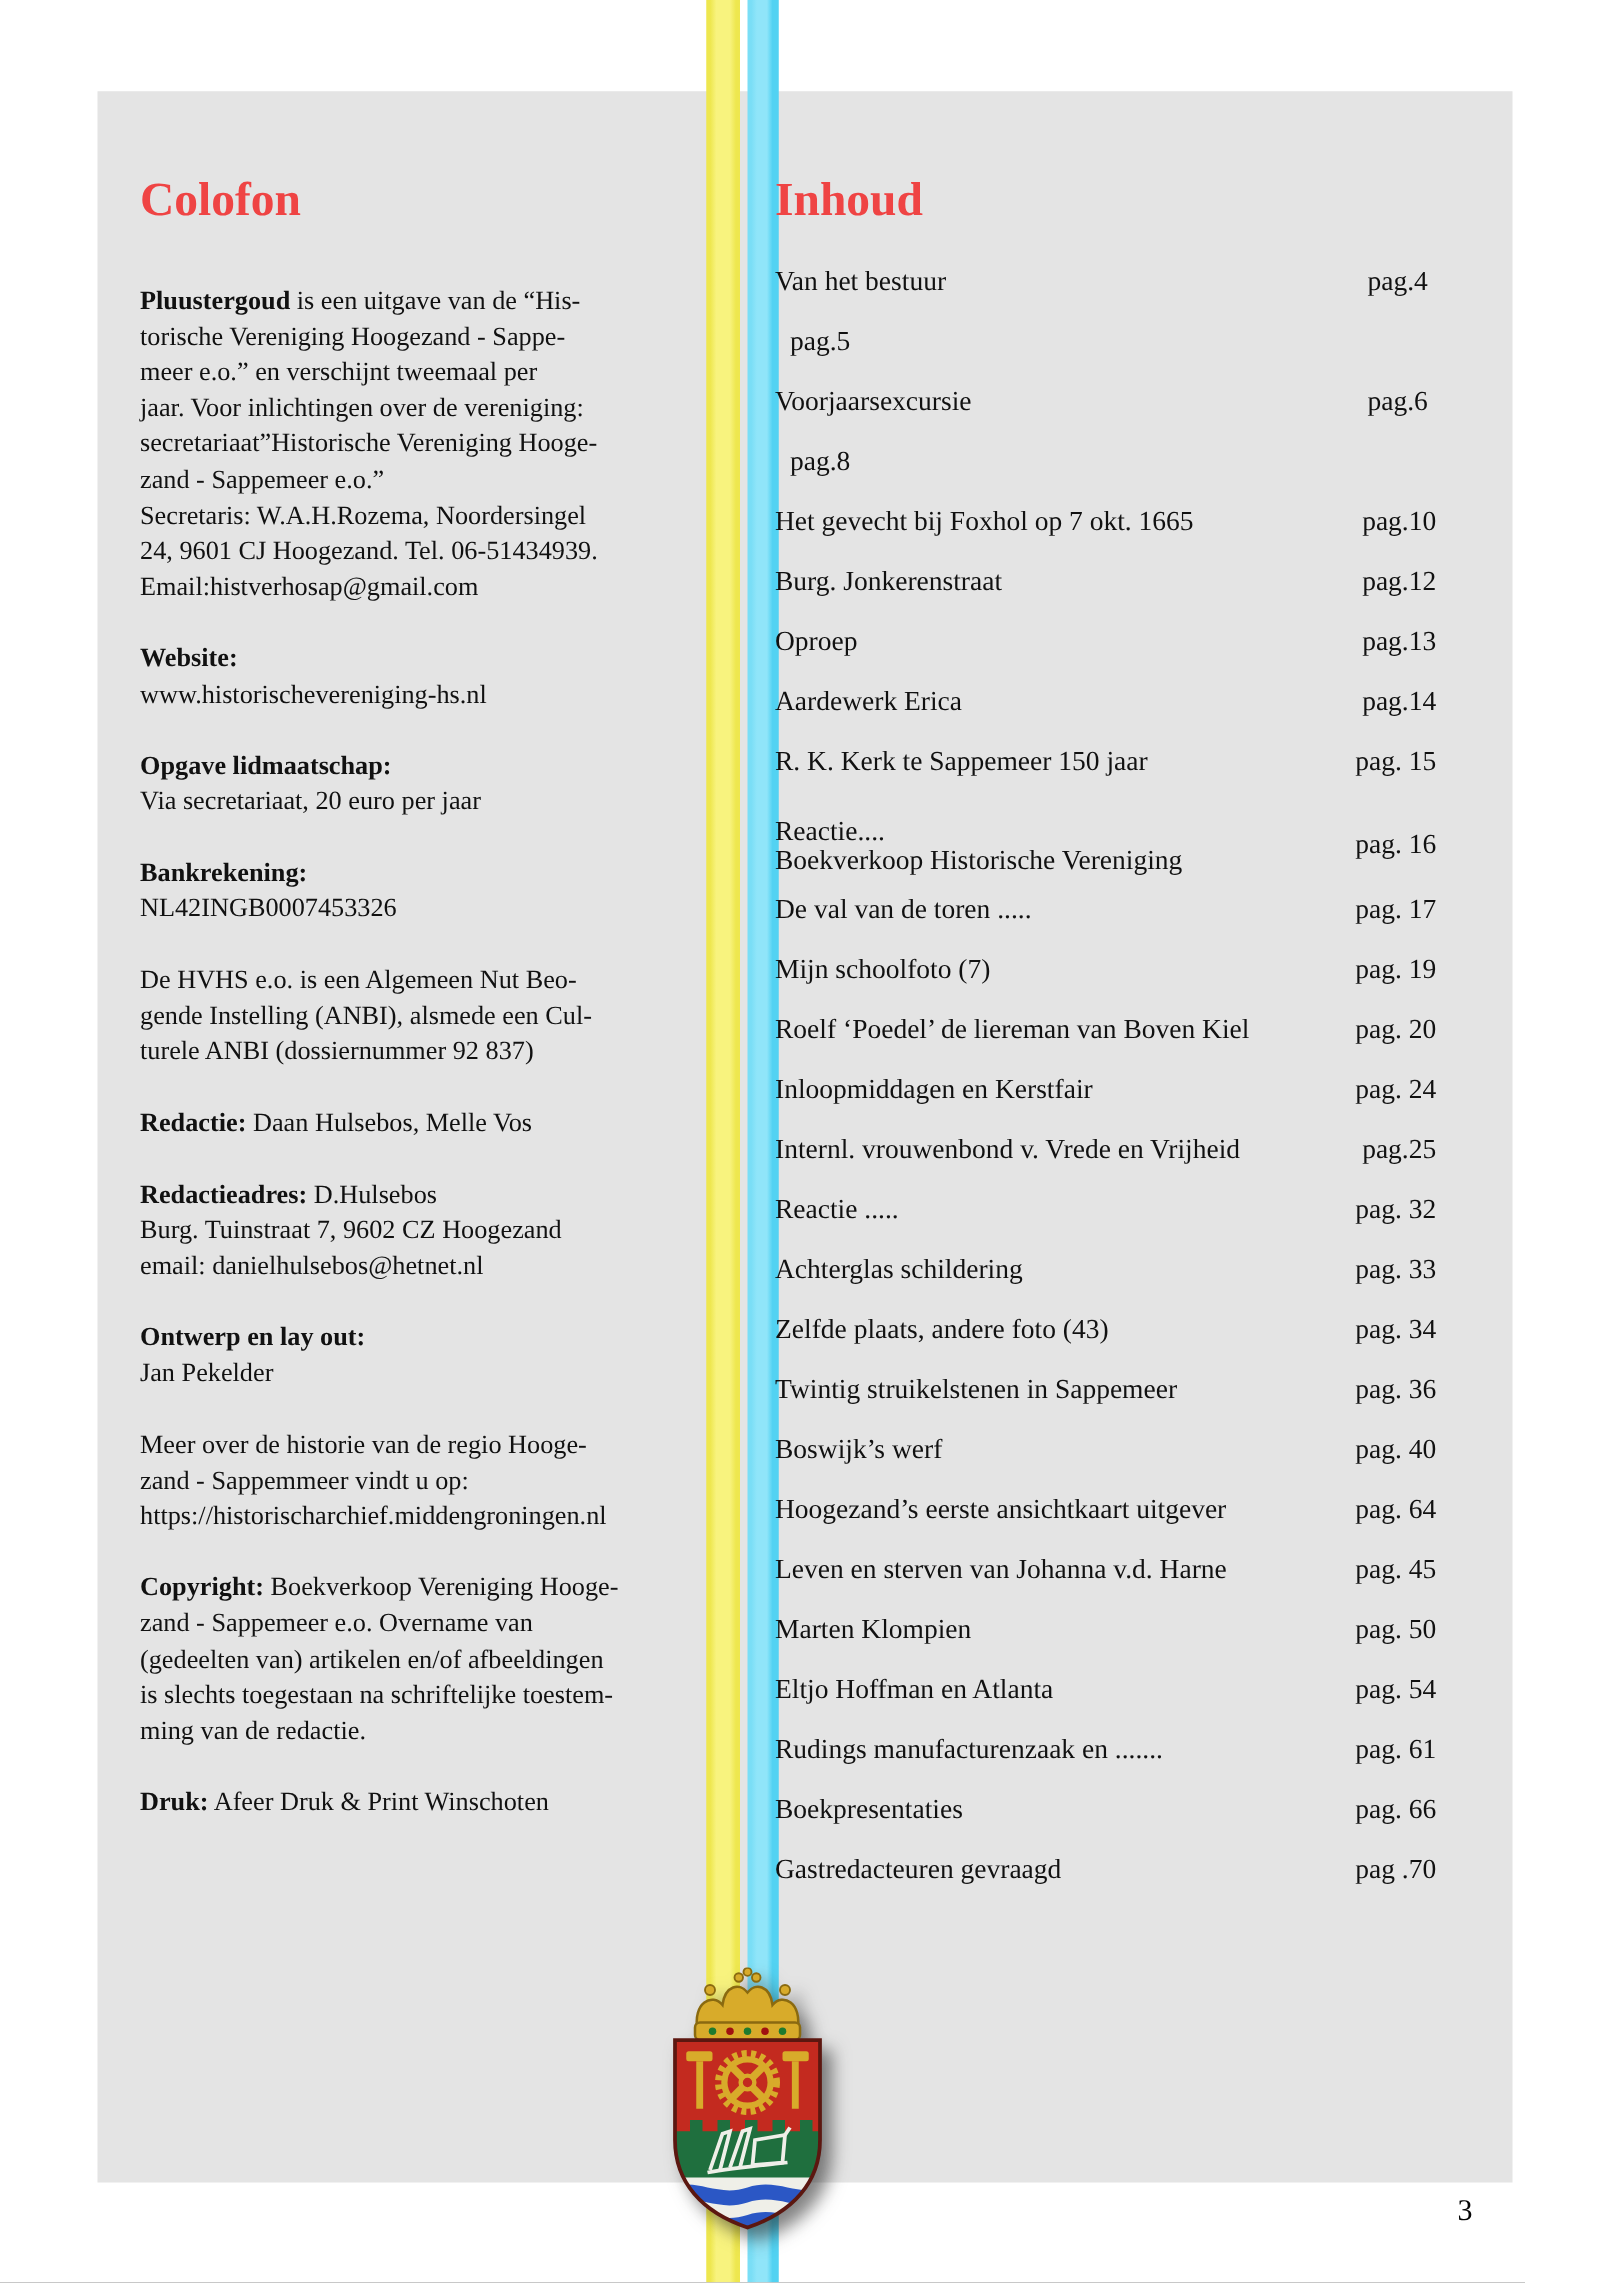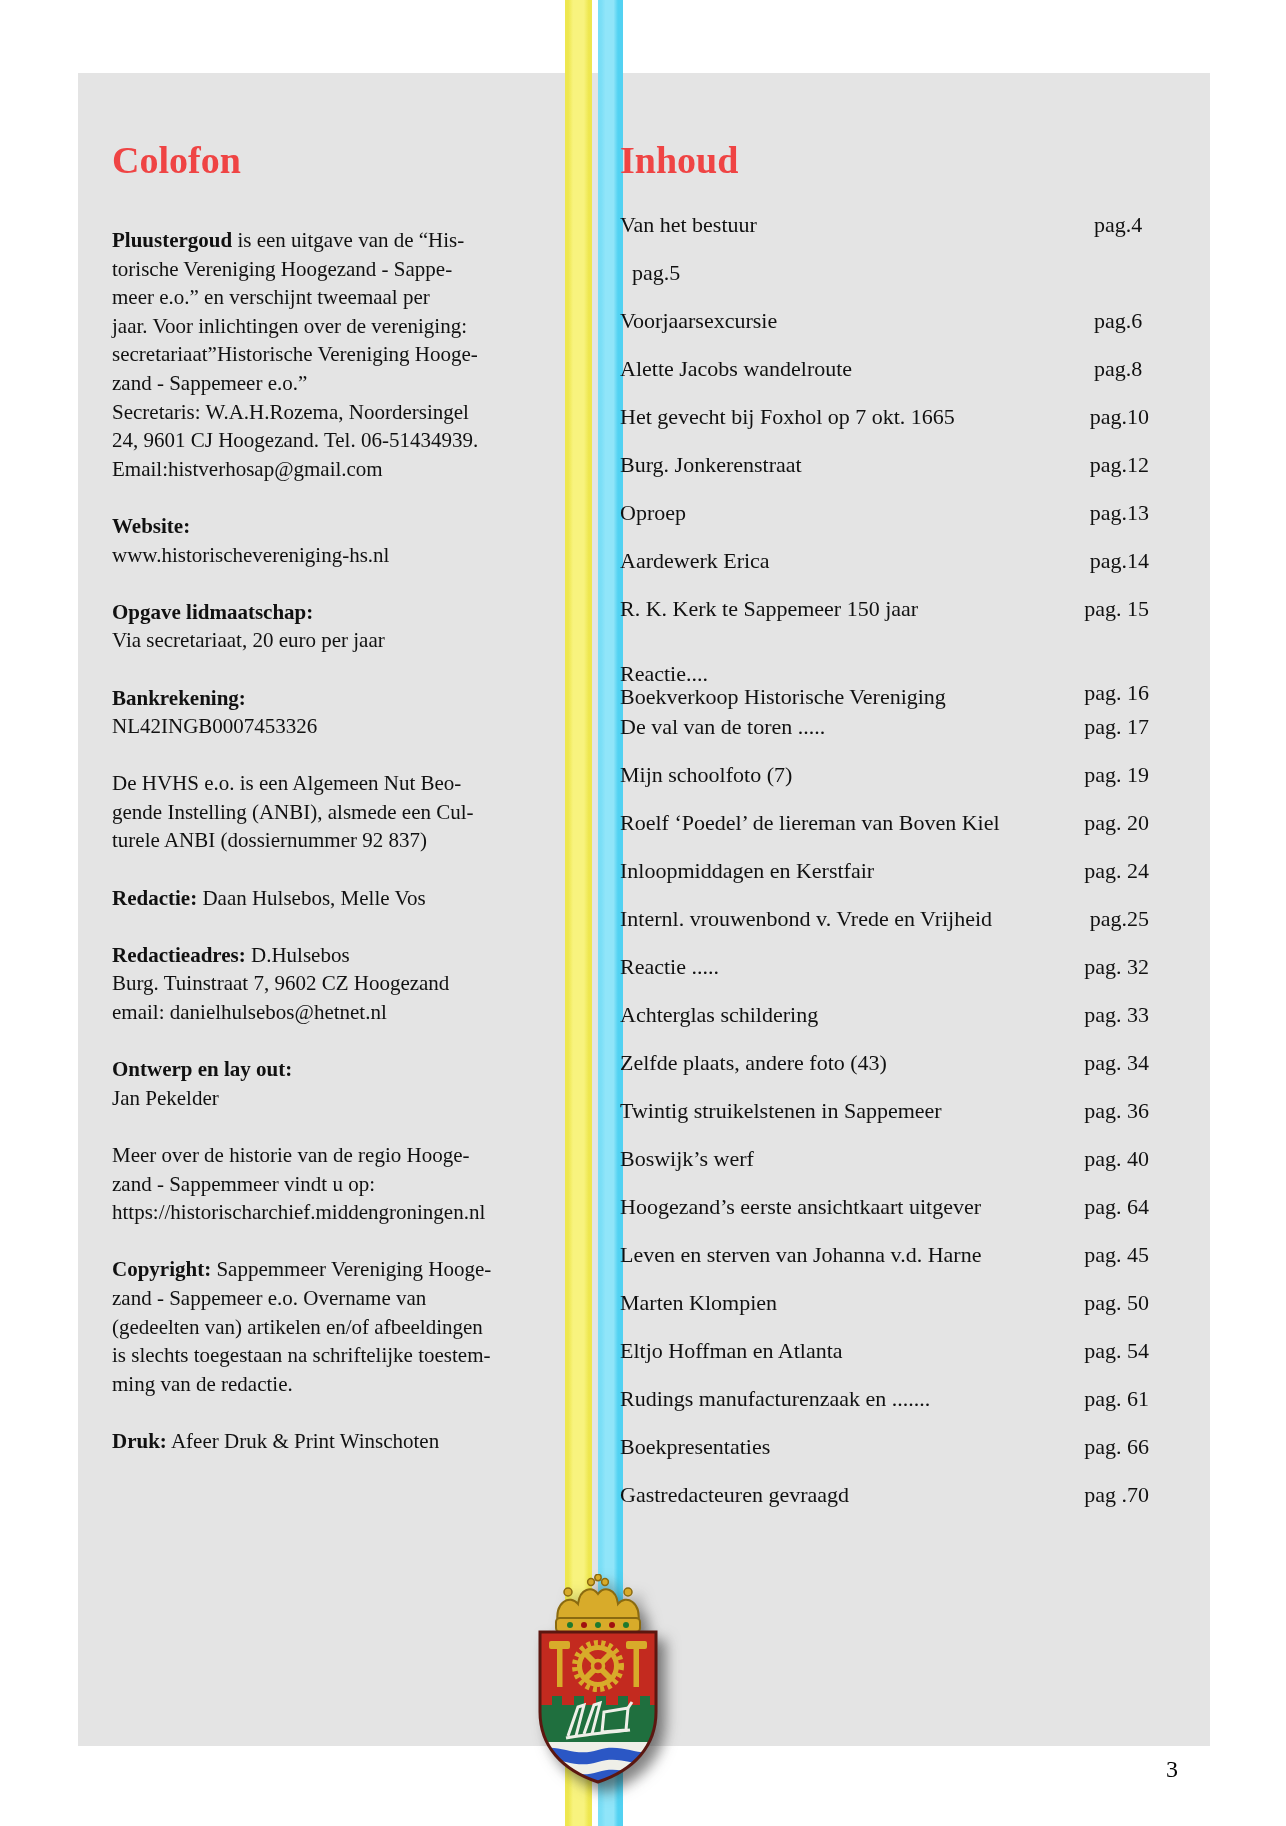--- a/index.html
+++ b/index.html
@@ -37,21 +37,21 @@
   .sec{margin:0 0 28.6px 0;}
   .sec:last-child{margin-bottom:0;}
   .ln{white-space:nowrap;}
   .ln b{font-weight:bold;}
   
   .inhoud{position:absolute; left:620px; top:140px; width:529px;}
   .toc{margin-top:32px; font-size:22px;}
   .toc-row{display:flex; align-items:flex-start; height:48px;}
   .toc-row .toc-label{width:462px; white-space:nowrap; overflow:hidden;}
   .toc-row .toc-page{white-space:nowrap; padding-left:12px;}
-  .toc-row.row-double{height:70px; align-items:flex-end;gap:28px;}
+  .toc-row.row-double{height:70px; align-items:center;gap:28px;}
   .row-double .toc-label{width:462px;}
   .row-double .toc-label div{line-height:23px;}
   .row-double .toc-label{padding-bottom:6px;}
   .row-double .toc-page{padding-bottom:8px;}
   .toc-page.indent{padding-left:26px;}
   
   .crest{
     position:absolute; left:528px; top:1574px; width:140px; height:212px;
     filter:drop-shadow(8px 9px 7px rgba(30,30,30,0.55));
   }
@@ -119,21 +119,21 @@
       </p>
 
 
       <p class="sec">
         <span class="ln" style="display:block"><b></b><span>Meer over de historie van de regio Hooge-</span></span>
         <span class="ln" style="display:block">zand - Sappemmeer vindt u op:</span>
         <span class="ln" style="display:block">https://historischarchief.middengroningen.nl</span>
       </p>
 
       <p class="sec">
-        <span class="ln" style="display:block"><b>Copyright:</b><span> Sappemmeer Vereniging Hooge-</span></span>
+        <span class="ln" style="display:block"><b>Copyright:</b><span> Boekverkoop Vereniging Hooge-</span></span>
         <span class="ln" style="display:block">zand - Sappemeer e.o. Overname van</span>
         <span class="ln" style="display:block">(gedeelten van) artikelen en/of afbeeldingen</span>
         <span class="ln" style="display:block">is slechts toegestaan na schriftelijke toestem-</span>
         <span class="ln" style="display:block">ming van de redactie.</span>
       </p>
 
       <p class="sec">
         <span class="ln" style="display:block"><b>Druk:</b><span> Afeer Druk &amp; Print Winschoten</span></span>
       </p>
     </div>
@@ -147,21 +147,20 @@
           <span class="toc-page">pag.4</span>
         </div>
       <div class="toc-row">
           <span class="toc-page">pag.5</span>
         </div>
       <div class="toc-row">
           <span class="toc-label">Voorjaarsexcursie</span>
           <span class="toc-page">pag.6</span>
         </div>
       <div class="toc-row">
-          <span class="toc-label">Alette Jacobs wandelroute</span>
           <span class="toc-page">pag.8</span>
         </div>
       <div class="toc-row">
           <span class="toc-label">Het gevecht bij Foxhol op 7 okt. 1665</span>
           <span class="toc-page">pag.10</span>
         </div>
       <div class="toc-row">
           <span class="toc-label">Burg. Jonkerenstraat</span>
           <span class="toc-page">pag.12</span>
         </div>

